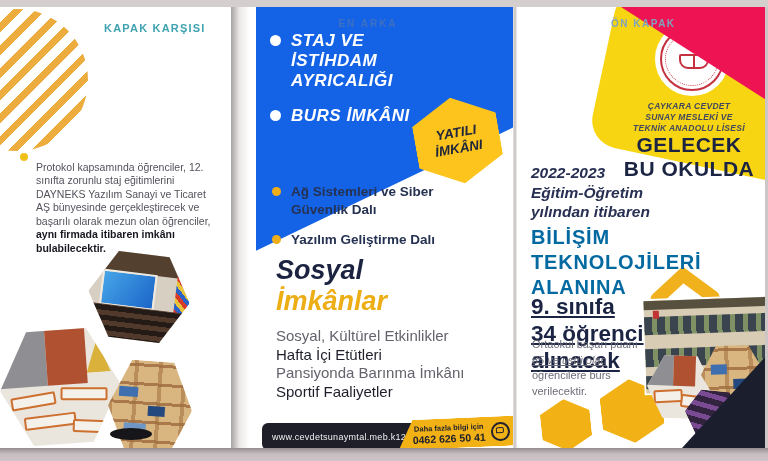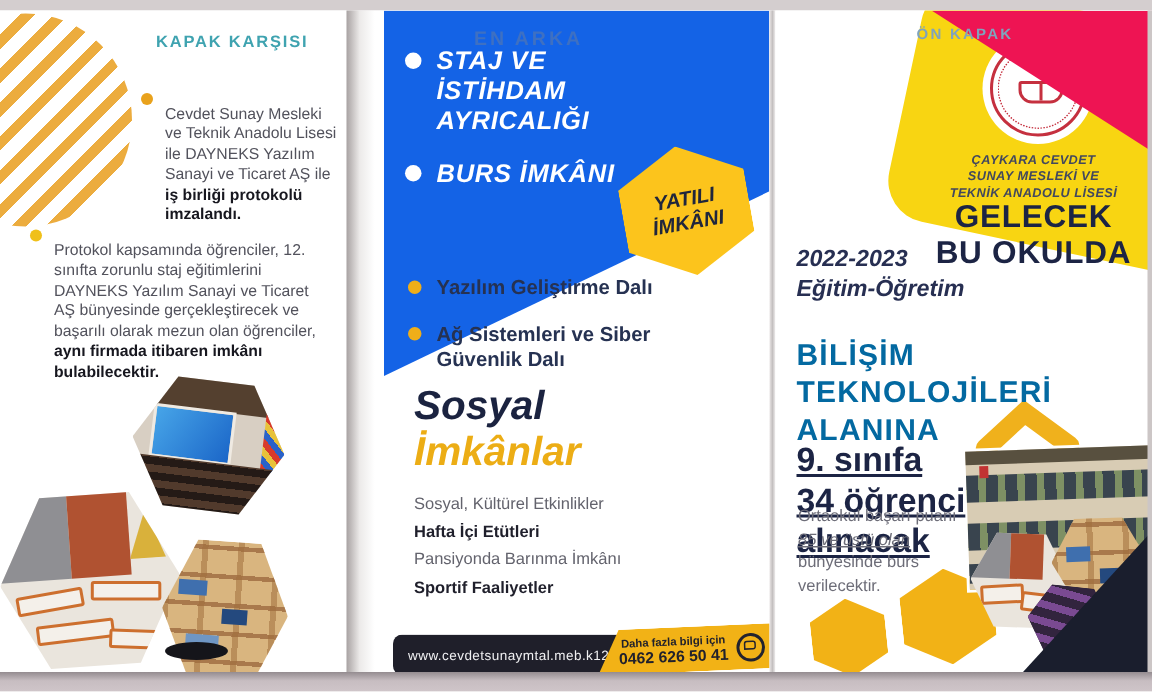--- a/index.html
+++ b/index.html
@@ -74,37 +74,37 @@
   .ph-class{left:0px;top:318px;width:120px;height:124px;transform:rotate(-4deg);}
   .ph-lib{left:108px;top:350px;width:84px;height:102px;transform:rotate(4deg);}
   .shadow-ellipse{left:110px;top:421px;width:42px;height:12px;background:#15151a;border-radius:50%;}
 
   
   .panel-mid{left:256px;top:7px;bottom:13px;width:257px;background:#fff;overflow:hidden;}
   .fold-mid{left:513px;top:7px;bottom:13px;width:4px;
       background:linear-gradient(90deg,#e8e4e4,#c4c0c0,#f2f0f0);}
   .blue-shape{left:0;top:0;width:257px;height:262px;background:#1463e6;
       clip-path:polygon(0 0,100% 0,100% 46%,0 93%);}
-  .enarka{left:60px;top:11px;width:104px;font-size:13px;font-weight:700;
+  .enarka{left:60px;top:11px;width:104px;text-align:center;font-size:10px;font-weight:700;
       letter-spacing:2px;color:#3e70c2;}
   .features{left:14px;top:24px;width:152px;display:flex;flex-direction:column;gap:15px;}
   .feat{display:flex;gap:10px;}
   .feat .fdot{flex:none;width:11px;height:11px;border-radius:50%;background:#fff;margin-top:4px;}
   .feat .ftxt{font-size:17px;line-height:20px;font-weight:800;font-style:italic;color:#fff;letter-spacing:.5px;}
   .yatili-hex{left:159px;top:90px;width:85px;height:87px;background:#fcc41c;transform:rotate(-10deg);
       display:flex;align-items:center;justify-content:center;text-align:center;}
   .yatili-hex span{width:62px;font-size:13.5px;line-height:16px;font-weight:800;font-style:italic;color:#20263c;}
   .programs{left:16px;top:176px;width:200px;display:flex;flex-direction:column;gap:13px;}
   .prog{display:flex;gap:10px;}
   .prog .pdot{flex:none;width:9px;height:9px;border-radius:50%;background:#efae19;margin-top:4px;}
   .prog .ptxt{font-size:13.5px;line-height:17.5px;font-weight:600;color:#263252;}
   .sosyal{left:20px;top:248px;font-size:27px;line-height:31px;font-weight:800;font-style:italic;color:#1b2340;}
   .sosyal .l2{color:#ecad15;}
-  .social-list{left:20px;top:320px;font-size:11px;line-height:18.5px;color:#63636d;}
-  .social-list .si-bold{font-weight:700;color:#1f1f2b;}
+  .social-list{left:20px;top:320px;font-size:15px;line-height:18.5px;color:#63636d;}
+  .social-list .si-bold{font-weight:400;color:#1f1f2b;}
   .web-bar{left:6px;top:416px;width:158px;height:27px;background:#1f1f2a;border-radius:6px 2px 2px 6px;
       clip-path:polygon(0 0,100% 0,89% 100%,0 100%);display:flex;align-items:center;padding-left:10px;
       box-sizing:border-box;font-size:9px;letter-spacing:.3px;color:#f0f0f2;}
   .phone-tag{left:142px;top:411px;width:116px;height:30px;background:#f2b216;transform:rotate(-2.5deg);
       clip-path:polygon(13% 0,100% 0,100% 100%,0 100%);display:flex;align-items:center;justify-content:center;
       gap:5px;box-sizing:border-box;padding-left:10px;}
   .phone-txt{text-align:center;color:#21212c;}
   .phone-txt .small{font-size:7.5px;font-weight:700;line-height:9px;}
   .phone-txt .num{font-size:10.5px;font-weight:800;line-height:12px;}
   .chat-icon{flex:none;width:15px;height:15px;border:2px solid #23232e;border-radius:50%;position:relative;}
@@ -148,24 +148,20 @@
 </head>
 <body>
 
 <div class="stage">
   <div class="abs top-strip"></div>
 
   <section class="abs panel-left">
     <div class="abs striped-circle"></div>
     <div class="abs kapak-label">KAPAK KARŞISI</div>
 
-    <div class="abs bullet b1">
-      <span class="dot"></span>
-      <p class="btxt"><span>Cevdet Sunay Mesleki ve Teknik Anadolu Lisesi ile DAYNEKS Yazılım Sanayi ve Ticaret AŞ ile </span><strong>iş birliği protokolü imzalandı.</strong></p>
-    </div>
 
     <div class="abs bullet b2">
       <span class="dot"></span>
       <p class="btxt"><span>Protokol kapsamında öğrenciler, 12. sınıfta zorunlu staj eğitimlerini DAYNEKS Yazılım Sanayi ve Ticaret AŞ  bünyesinde gerçekleştirecek ve başarılı olarak mezun olan öğrenciler, </span><strong>aynı firmada itibaren imkânı bulabilecektir.</strong></p>
     </div>
 
     <div class="abs hexph ph-conf">
       <div class="scene sc-conf">
         <div class="ceiling"></div>
           <div class="screen"></div>
@@ -211,25 +207,25 @@
       </div>
     </div>
 
     <div class="abs hexpt yatili-hex">
       <span>YATILI İMKÂNI</span>
     </div>
 
     <div class="abs programs">
       <div class="prog">
         <span class="pdot"></span>
-        <span class="ptxt">Yazılım Geliştirme Dalı</span>
+        <span class="ptxt">Ağ Sistemleri ve Siber Güvenlik Dalı</span>
       </div>
       <div class="prog">
         <span class="pdot"></span>
-        <span class="ptxt">Ağ Sistemleri ve Siber Güvenlik Dalı</span>
+        <span class="ptxt">Yazılım Geliştirme Dalı</span>
       </div>
     </div>
 
     <div class="abs sosyal">
       <div>Sosyal</div>
       <div class="l2">İmkânlar</div>
     </div>
 
     <div class="abs social-list">
       <div>Sosyal, Kültürel Etkinlikler</div>
@@ -270,38 +266,39 @@
     </div>
 
     <div class="abs slogan">
       <div>GELECEK</div>
       <div>BU OKULDA</div>
     </div>
 
     <div class="abs year">
       <div>2022-2023</div>
       <div>Eğitim-Öğretim</div>
+      <div>yılından itibaren</div>
     </div>
 
     <div class="abs field">
       <div>BİLİŞİM</div>
       <div>TEKNOLOJİLERİ</div>
       <div>ALANINA</div>
     </div>
 
     <div class="abs quota">
       <div>9. sınıfa</div>
       <div>34 öğrenci</div>
       <div>alınacak</div>
     </div>
 
     <div class="abs scholar">
       <div>Ortaokul başarı puanı</div>
       <div class="u">85 ve üstü olan</div>
-      <div>bünyesinde burs</div>
+      <div>öğrencilere burs</div>
       <div>verilecektir.</div>
     </div>
 
     <svg class="abs arc" width="76" height="42">
       <path d="M10 34 L36 10 L66 32" stroke="#f0b11c" stroke-width="13" fill="none" stroke-linecap="round"></path>
     </svg>
 
     <div class="abs ph-bld">
       <div class="scene sc-bld">
         <div class="roof"></div>

